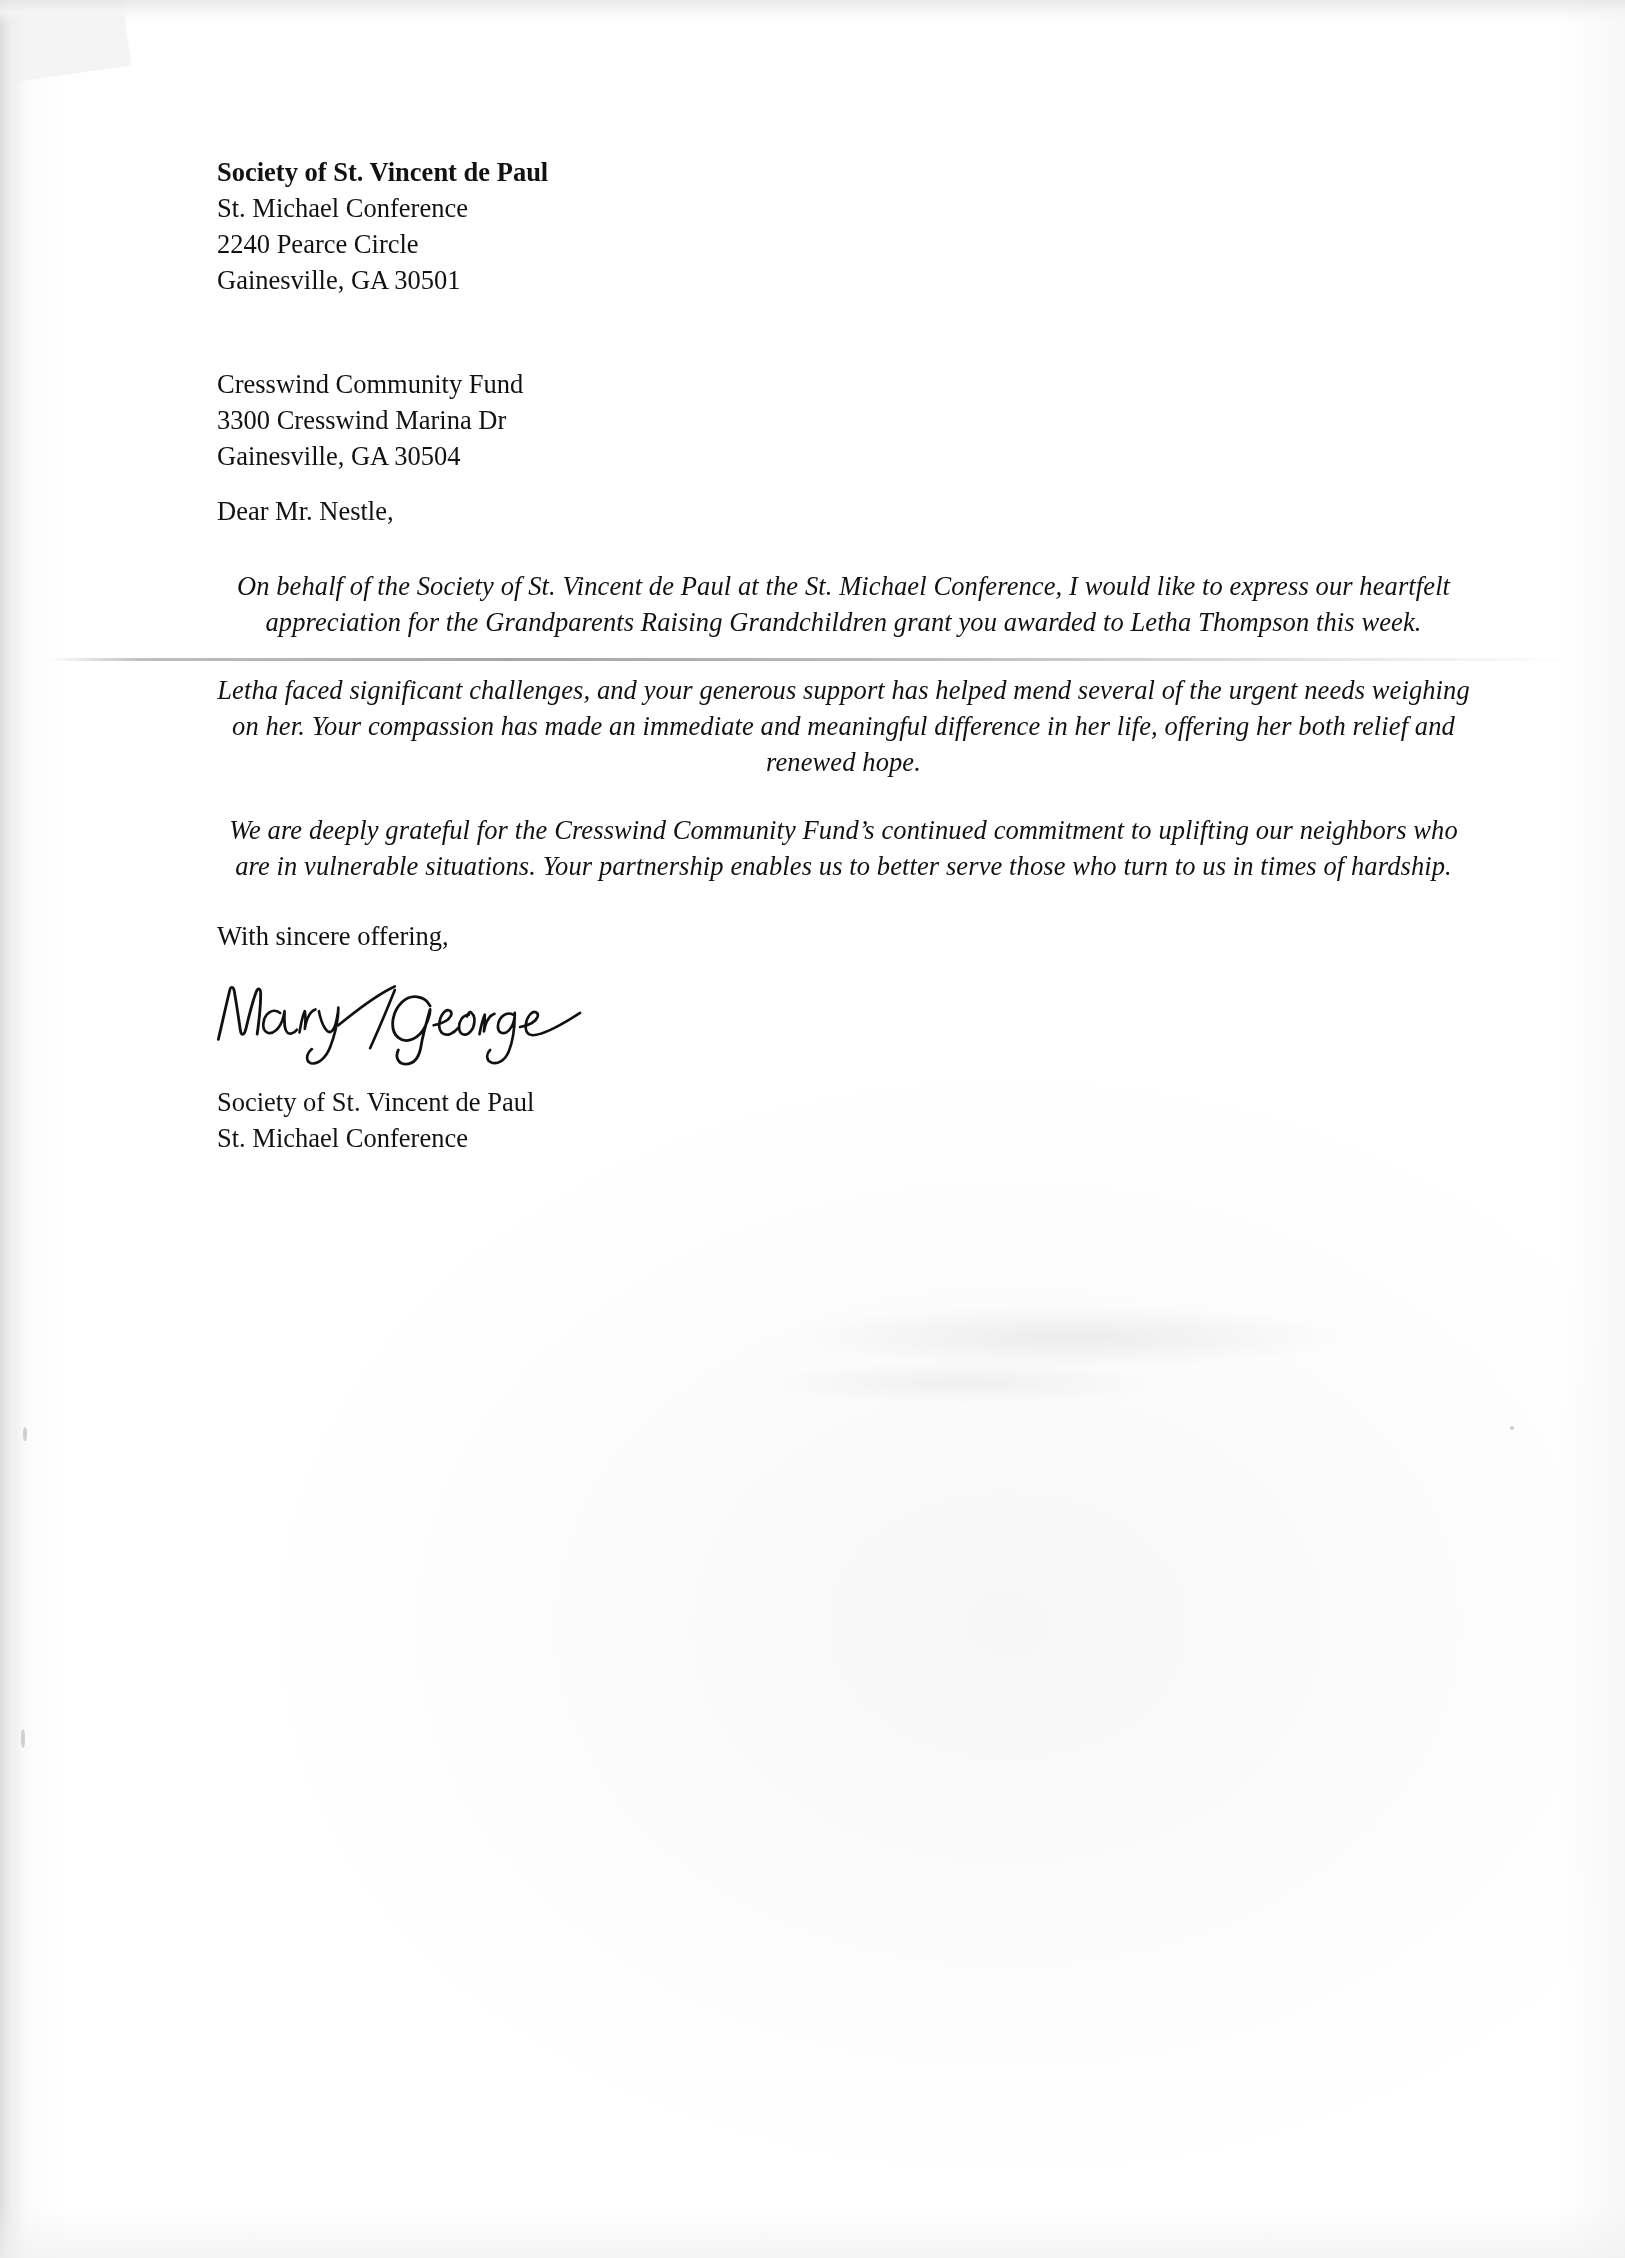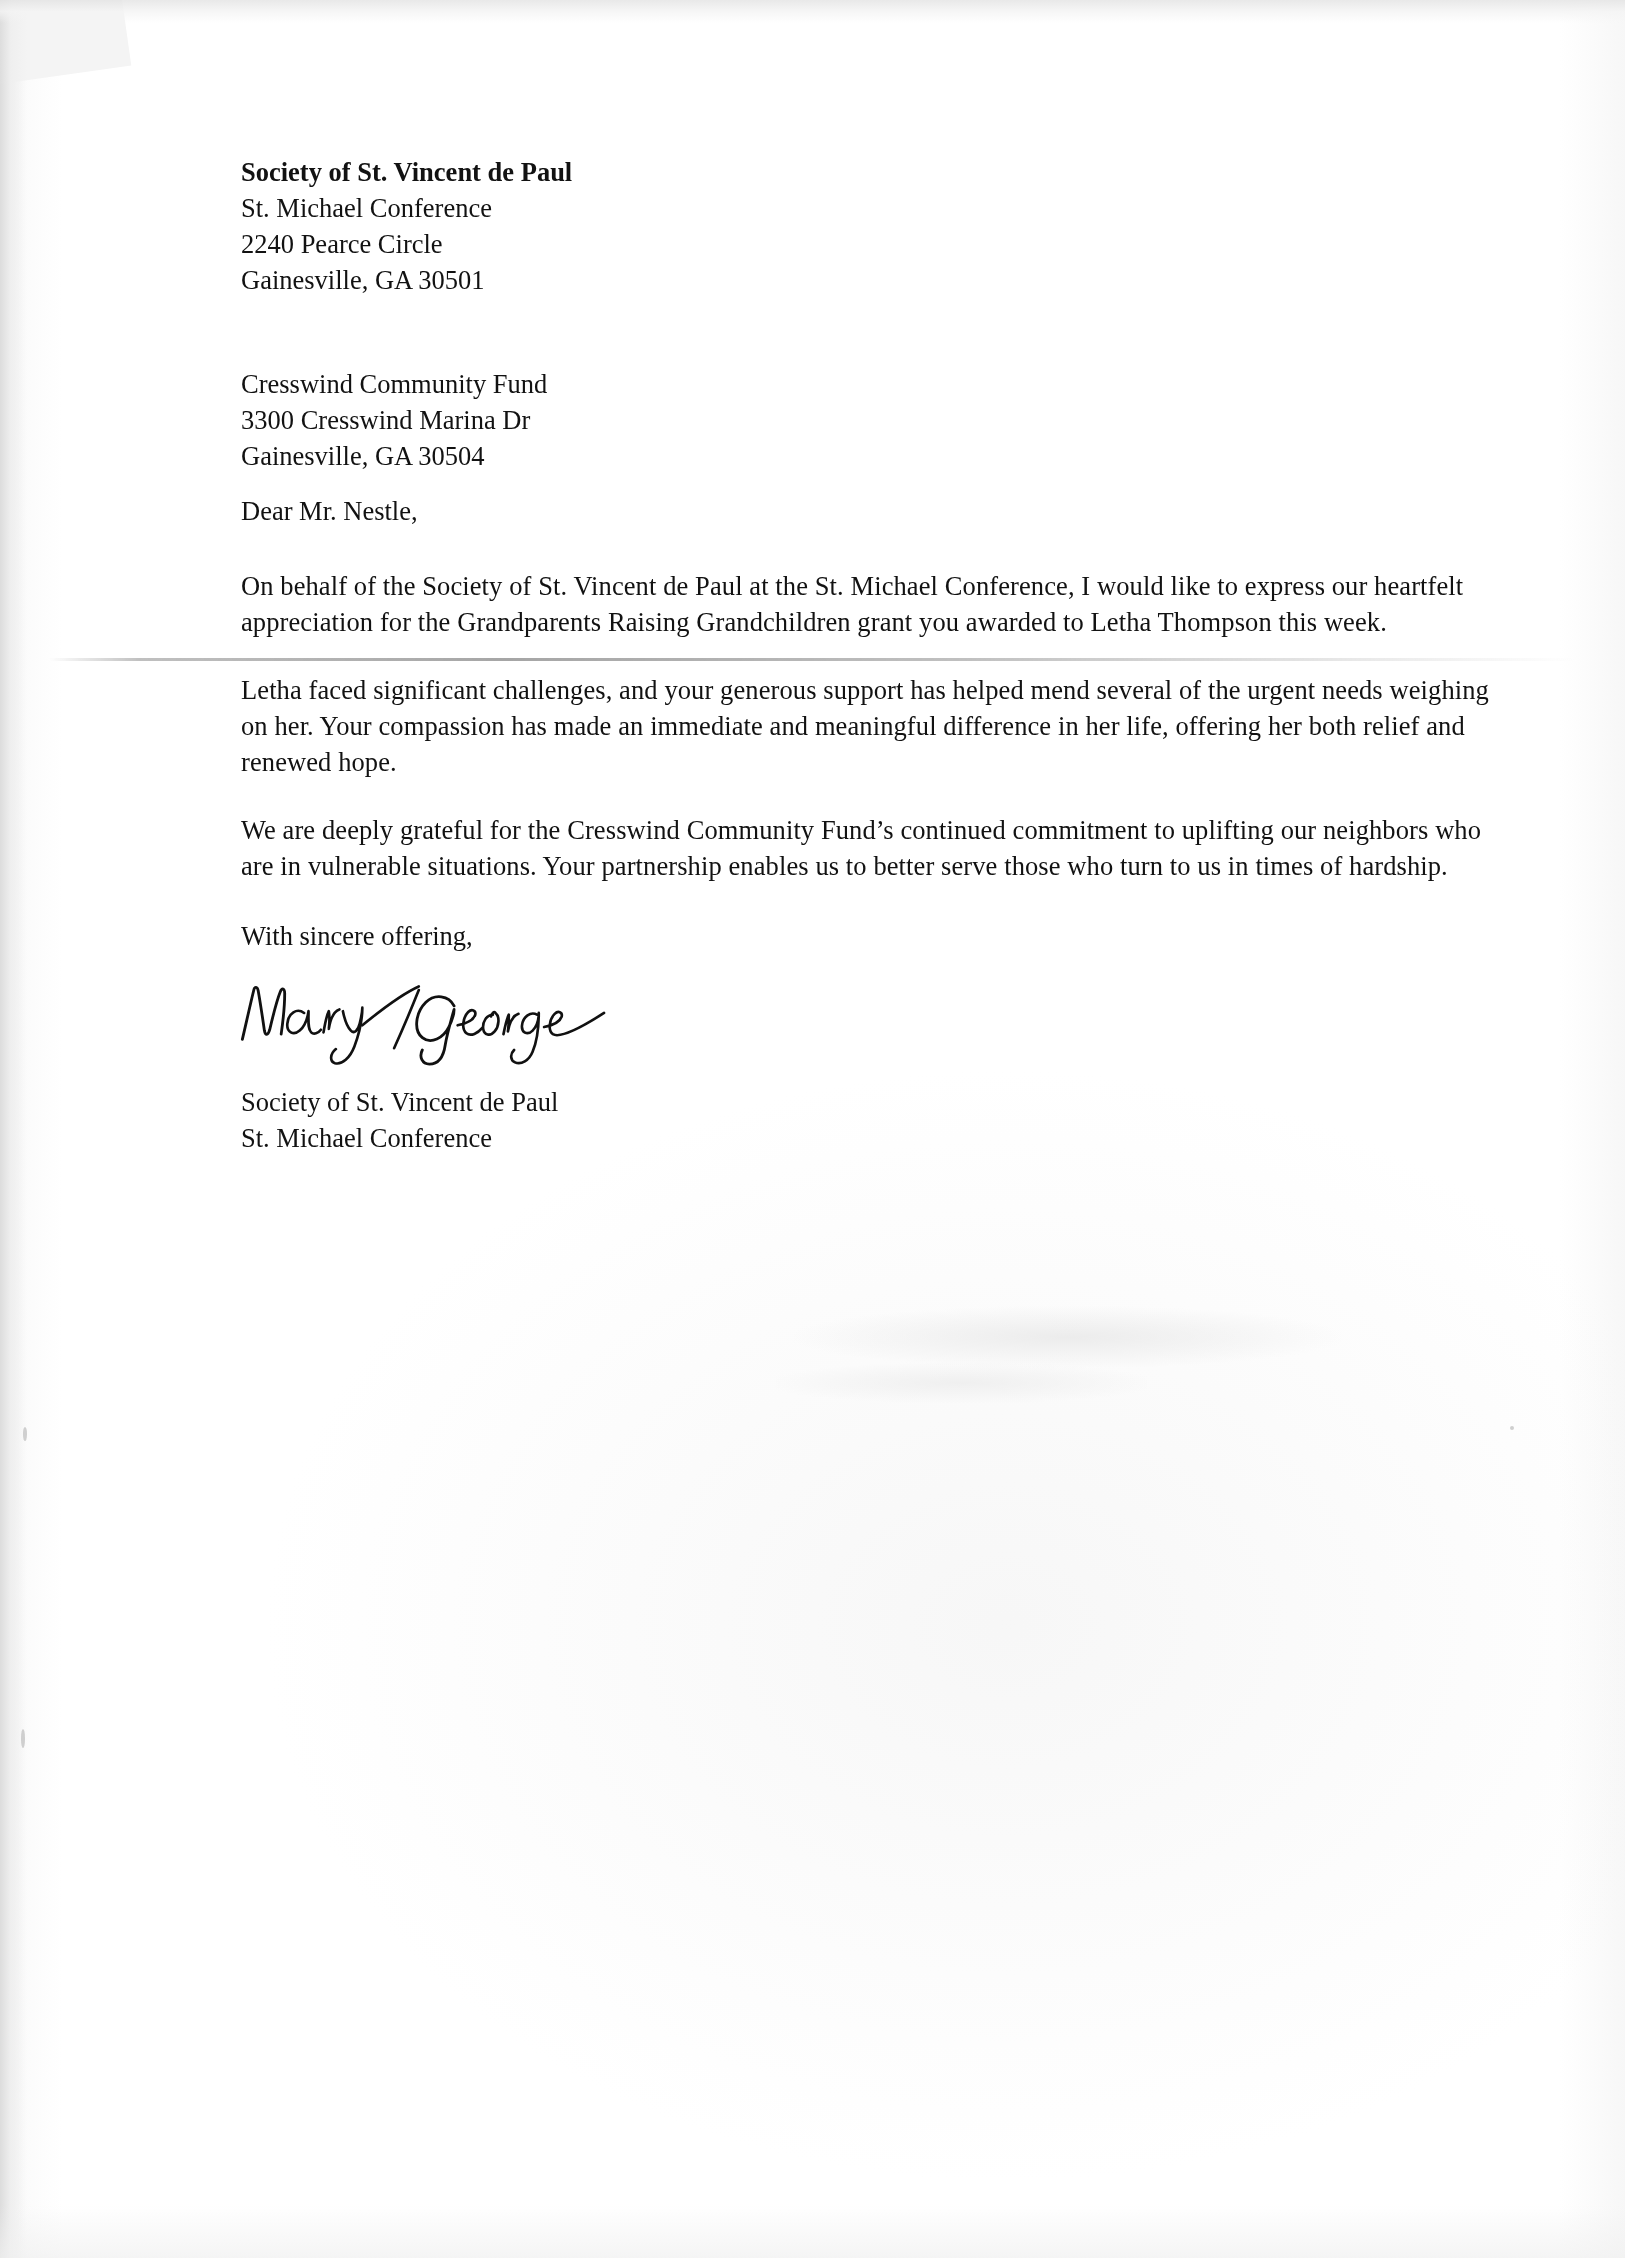--- a/index.html
+++ b/index.html
@@ -88,32 +88,32 @@
   }
 
   .letter {
     position: absolute;
     left: 217px;
     top: 154px;
     width: 1253px;
     color: #121212;
     font-size: 26.5px;
     line-height: 36px;
-    margin-left: 24px;
   }
   .bold { font-weight: bold; }
 
   .spacer-md { height: 34px; }
   .spacer-lg { height: 39px; }
   .spacer-sm { height: 19.4px; }
 
   .para {
     margin: 0;
-    text-align: left;
+    text-align: center;
     text-indent: 0;
+    font-style: italic;
   }
   .para + .para { margin-top: 32px; }
 
   .letterhead div,
   .recipient div,
   .closing div,
   .footer div {
     white-space: pre;
   }
 

